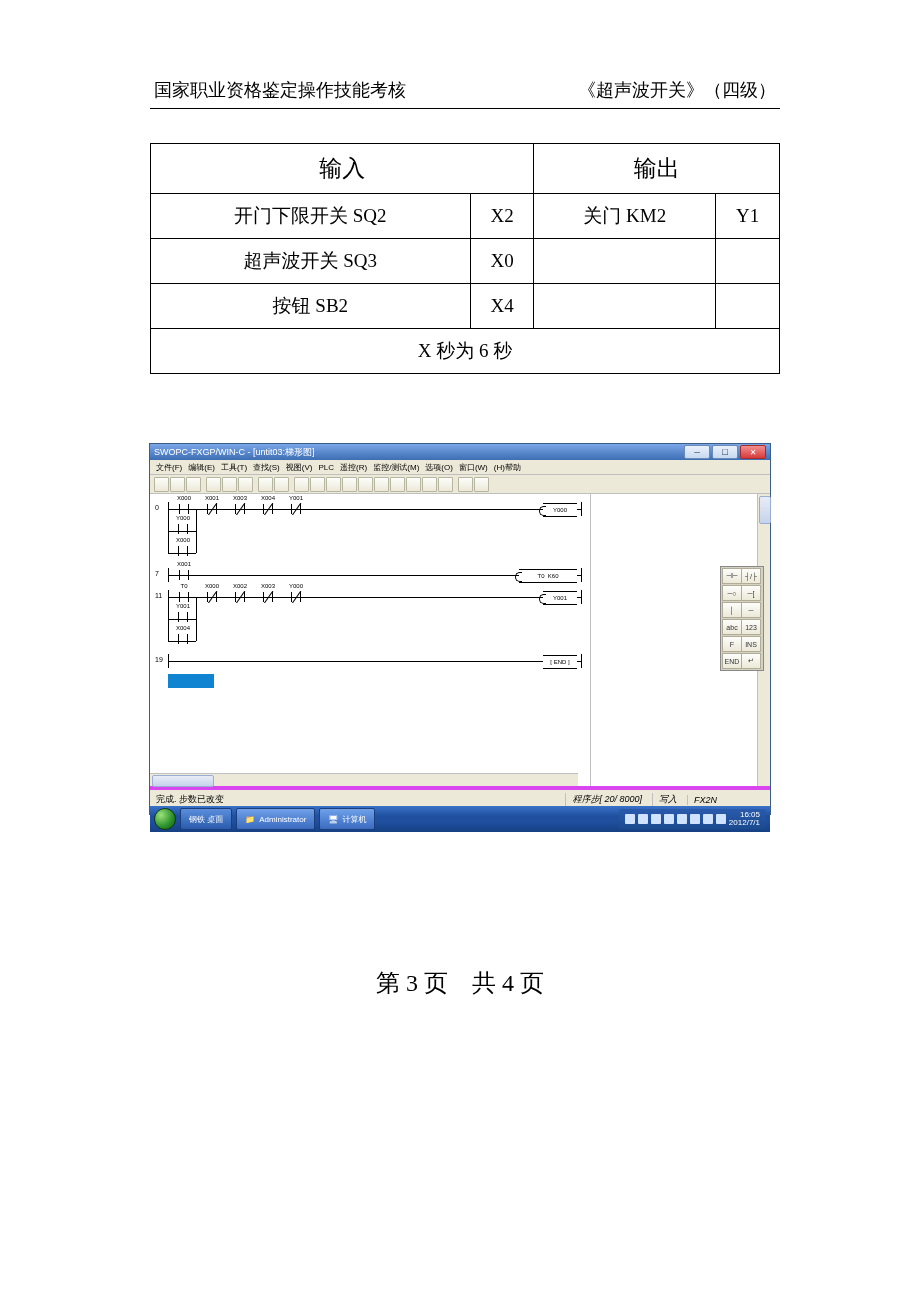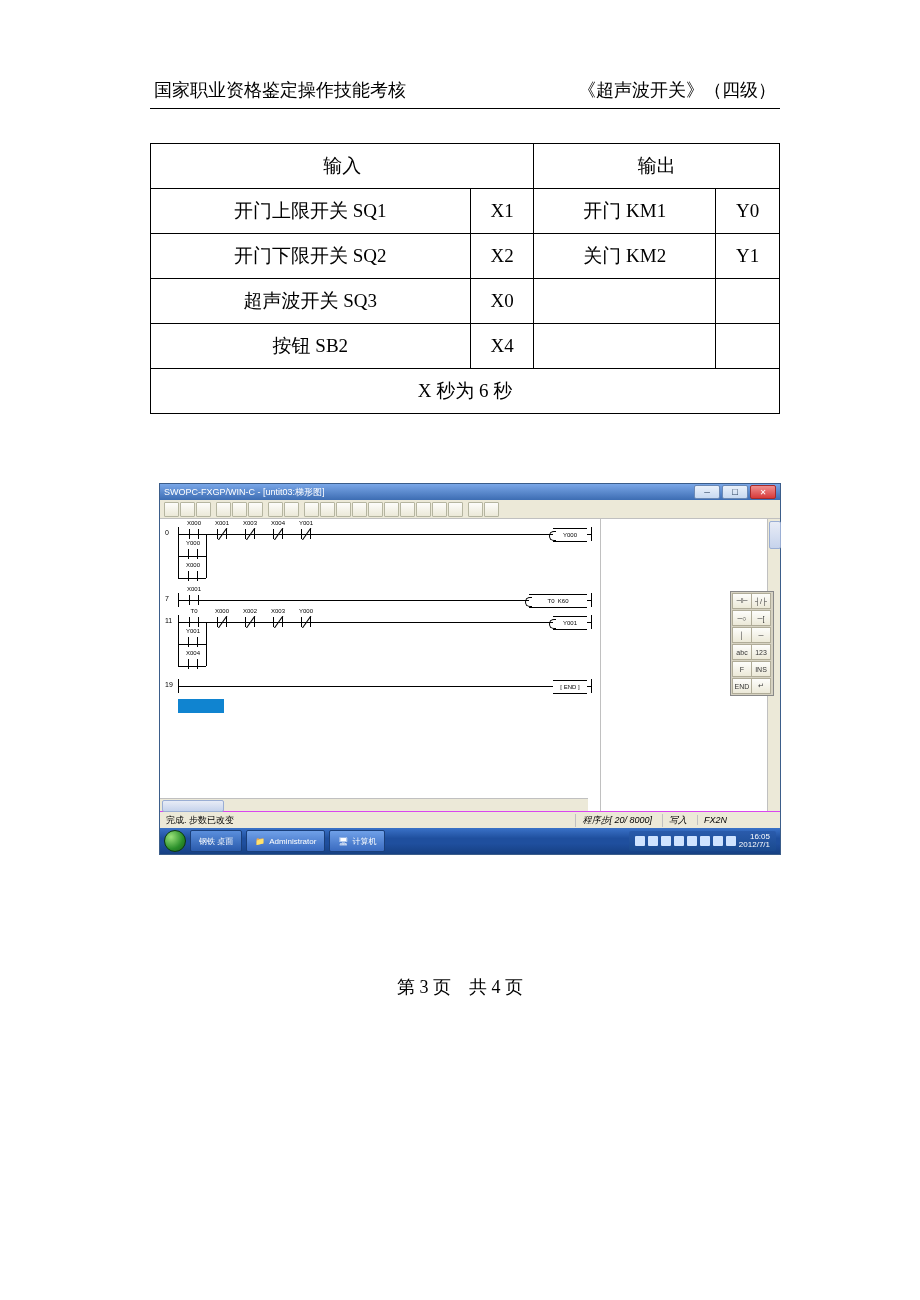--- a/index.html
+++ b/index.html
@@ -31,28 +31,28 @@
     font-size: 19px;
   }
   .io-table td {
     border: 1px solid #000;
     text-align: center;
     vertical-align: middle;
     padding: 9px 4px;
     height: 24px;
   }
   .io-table .hdr {
-    font-size: 19px;
+    font-size: 23px;
   }
   .foot-row td { }
   .app-shot {
     margin-top: 70px;
     width: 620px;
     height: 370px;
-    margin-left: 10px;
+    margin-left: 0;
     position: relative;
     font-family: "Microsoft YaHei", Arial, sans-serif;
     font-size: 8px;
     box-shadow: 0 0 0 1px #3b5d8a;
     background: #fff;
   }
   .titlebar {
     height: 16px;
     background: linear-gradient(#7aa7e8, #3d6db3);
     color: #fff;
@@ -132,22 +132,22 @@
     width: 18px; height: 14px;
     background: linear-gradient(#fdfdfb,#ece9d8);
     border: 1px solid #b0ac98;
     font-size: 7px;
     display:flex;align-items:center;justify-content:center;
     color:#333;
   }
   .statusbar {
     height: 16px;
     background: #ece9d8;
-    border-top: 1px solid #d946ef;
-    display: flex; align-items: center;
+    border-top: 4px solid #d946ef;
+    display: flex; align-items: flex-end;
     font-size: 9px;
     color: #000;
     padding: 0 6px;
     gap: 18px;
   }
   .statusbar .right { margin-left:auto; display:flex; gap:10px; align-items:center;font-style:italic;}
   .status-cell { border-left:1px solid #c0c0c0; padding-left:6px;}
   .taskbar {
     height: 26px;
     background: linear-gradient(#3a72c8, #1f4f9e 40%, #1f4f9e 60%, #164083);
@@ -290,44 +290,38 @@
     position:absolute; top:1px; left:2px;
     height:10px; width:60px;
     background:linear-gradient(#e8ecf6,#c6d3ec);
     border:1px solid #9aaed4;border-radius:2px;
   }
   .page-footer {
     position:absolute;
     bottom: 86px;
     left:0; right:0;
     text-align:center;
-    font-size: 18px;
+    font-size: 24px;
   }
 </style>
 </head>
 <body>
 
 <div class="page">
 
   <div class="header">
     <span>国家职业资格鉴定操作技能考核</span>
     <span>《超声波开关》（四级）</span>
   </div>
 
   <table class="io-table">
     <tbody>
         <tr>
       <td colspan="2" class="hdr">输入</td>
       <td colspan="2" class="hdr">输出</td>
-    </tr>
-    <tr>
-      <td>开门上限开关 SQ1</td>
-      <td>X1</td>
-      <td>开门 KM1</td>
-      <td>Y0</td>
     </tr>
     <tr>
       <td>开门下限开关 SQ2</td>
       <td>X2</td>
       <td>关门 KM2</td>
       <td>Y1</td>
     </tr>
     <tr>
       <td>超声波开关 SQ3</td>
       <td>X0</td>
@@ -347,20 +341,33 @@
     </table>
 
   <div class="app-shot">
     <div class="titlebar">
       <span>SWOPC-FXGP/WIN-C - [untit03:梯形图]</span>
       <span class="spacer"></span>
       <span class="winbtn">─</span>
       <span class="winbtn">☐</span>
       <span class="winbtn close">✕</span>
     </div>
+    <div class="menubar">
+      <span>文件(F)</span>
+      <span>编辑(E)</span>
+      <span>工具(T)</span>
+      <span>查找(S)</span>
+      <span>视图(V)</span>
+      <span>PLC</span>
+      <span>遥控(R)</span>
+      <span>监控/测试(M)</span>
+      <span>选项(O)</span>
+      <span>窗口(W)</span>
+      <span>(H)帮助</span>
+    </div>
     <div class="toolbar">
       <span class="tbtn"></span>
       <span class="tbtn"></span>
       <span class="tbtn"></span>
       <span class="tsep"></span>
       <span class="tbtn"></span>
       <span class="tbtn"></span>
       <span class="tbtn"></span>
       <span class="tsep"></span>
       <span class="tbtn"></span>

